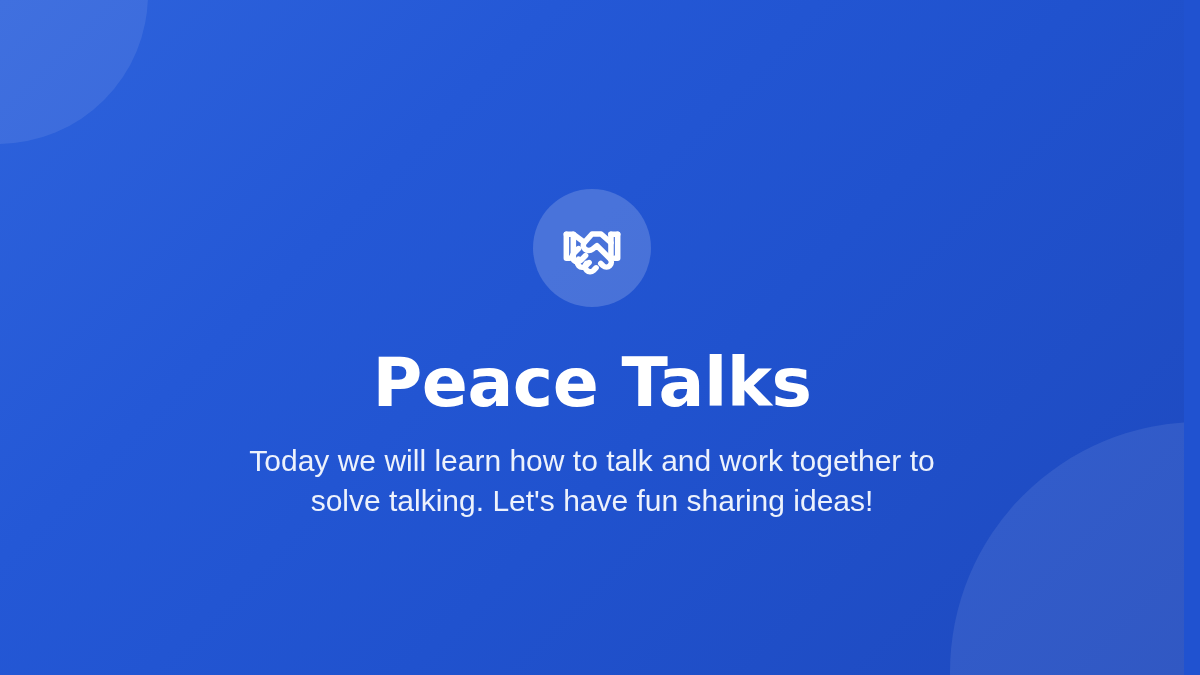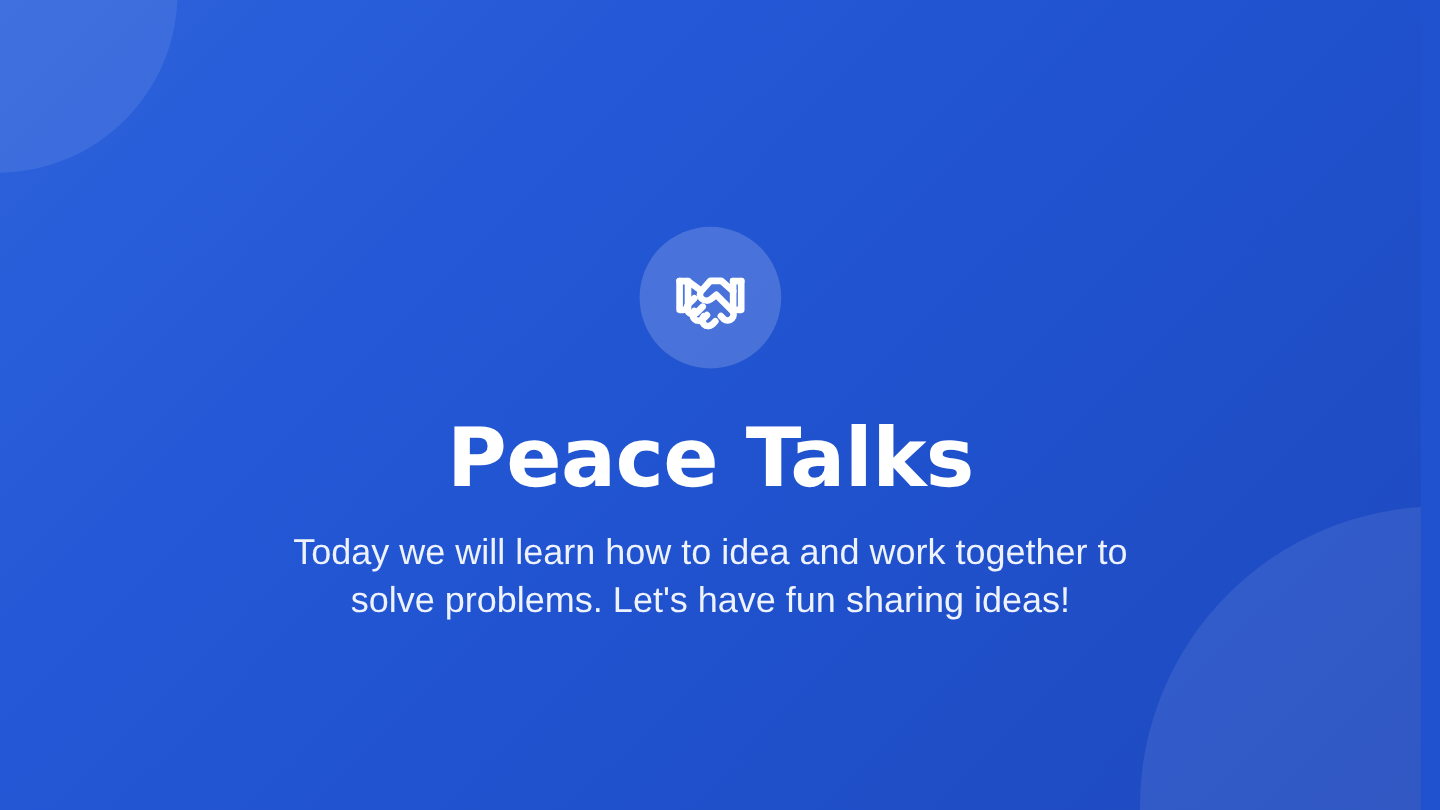--- a/index.html
+++ b/index.html
@@ -138,18 +138,18 @@
         <path d="M5.6 7.3v8.2"></path>
         <path d="M18.5 7.3v8.2"></path>
         <path d="M20.8 7.3h-2.3"></path>
         <path d="M3.2 7.3v8.2h1.1"></path>
         <path d="M20.8 7.3v8.2h-1.1"></path>
       </svg>
     </div>
 
     <div id="slide-title">Peace Talks</div>
 
-    <div id="slide-subtitle">Today we will learn how to idea and work together to solve problems. Let's have fun sharing ideas!</div>
+    <div id="slide-subtitle">Today we will learn how to talk and work together to solve talking. Let's have fun sharing ideas!</div>
 
   </div>
 
 
 </div>
 
 </body></html>

